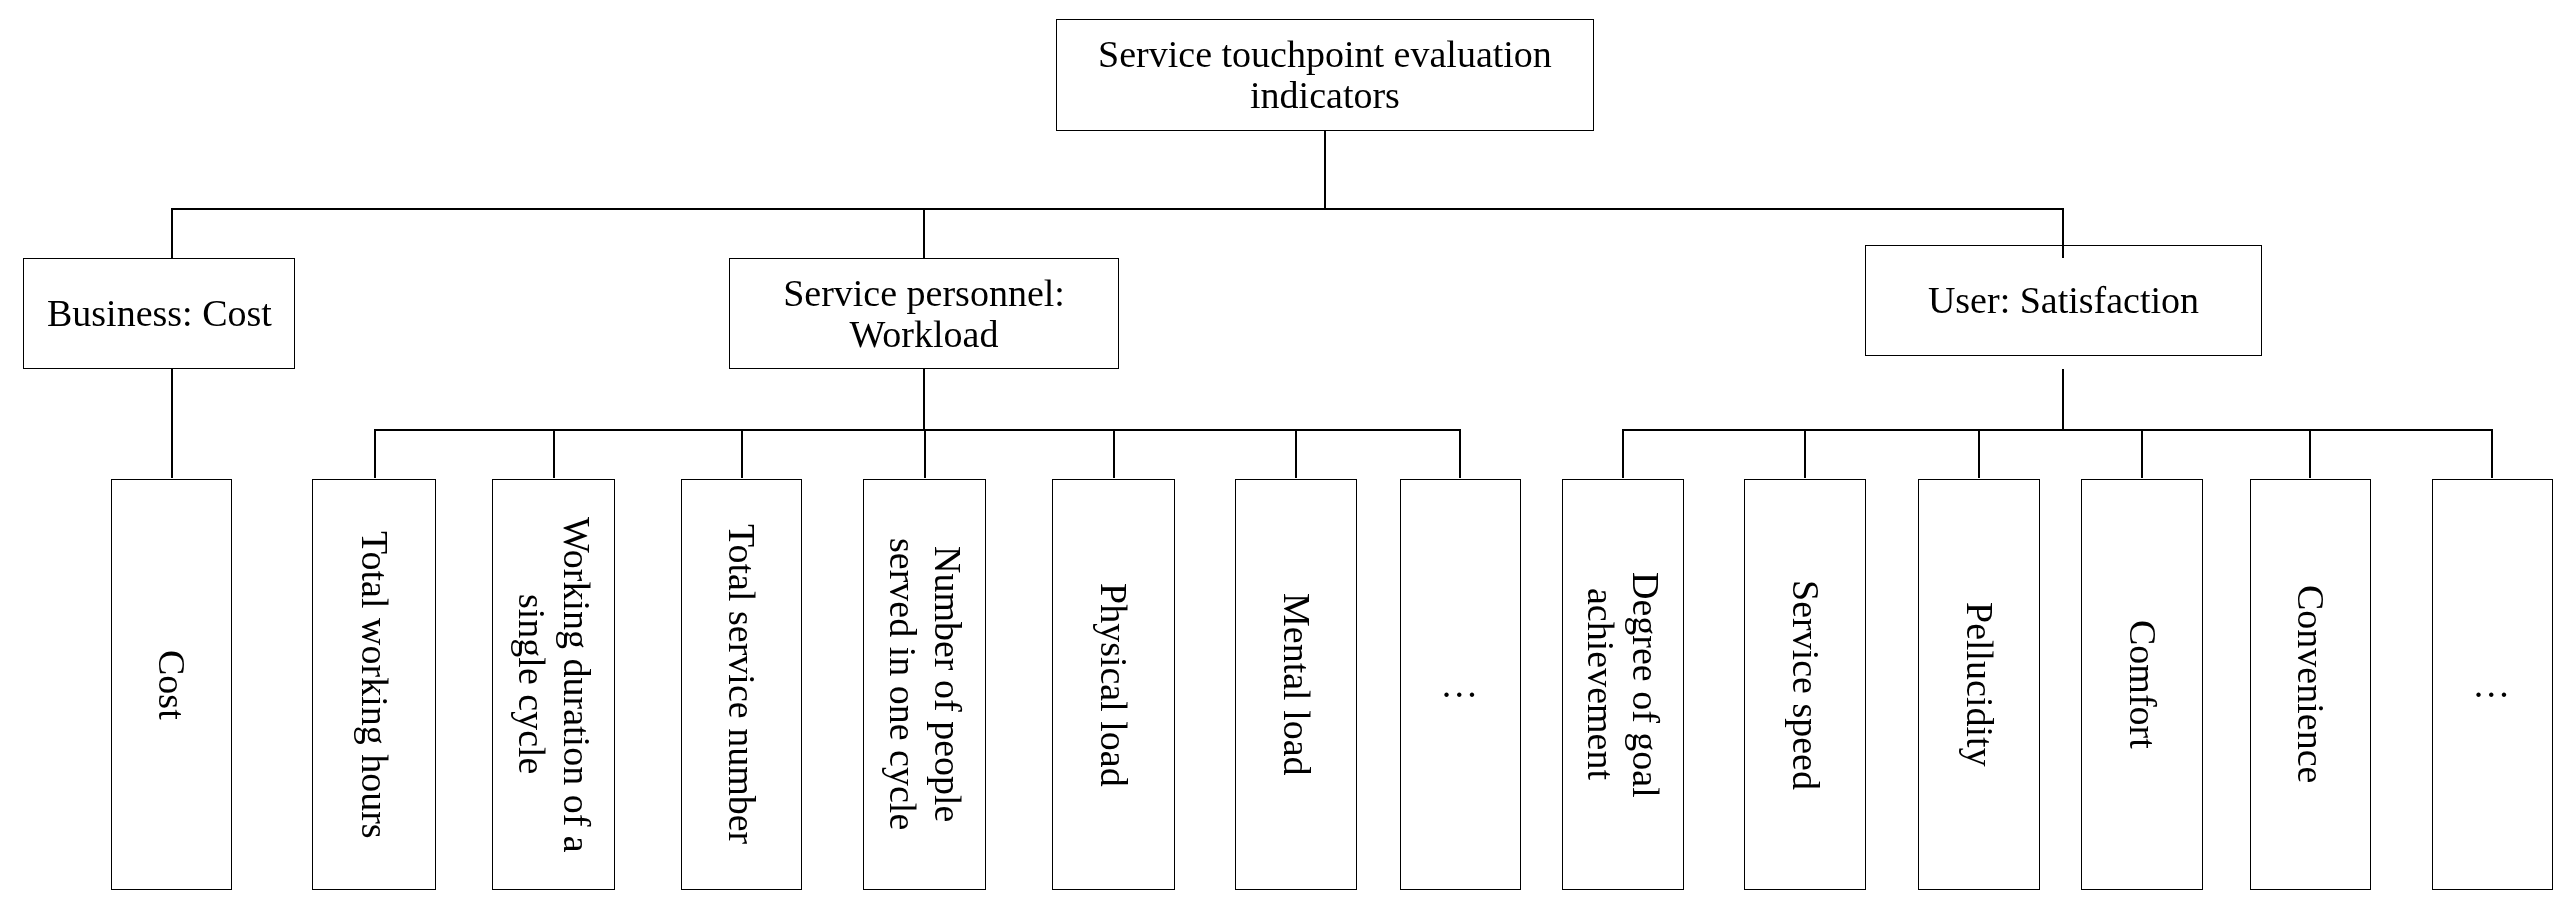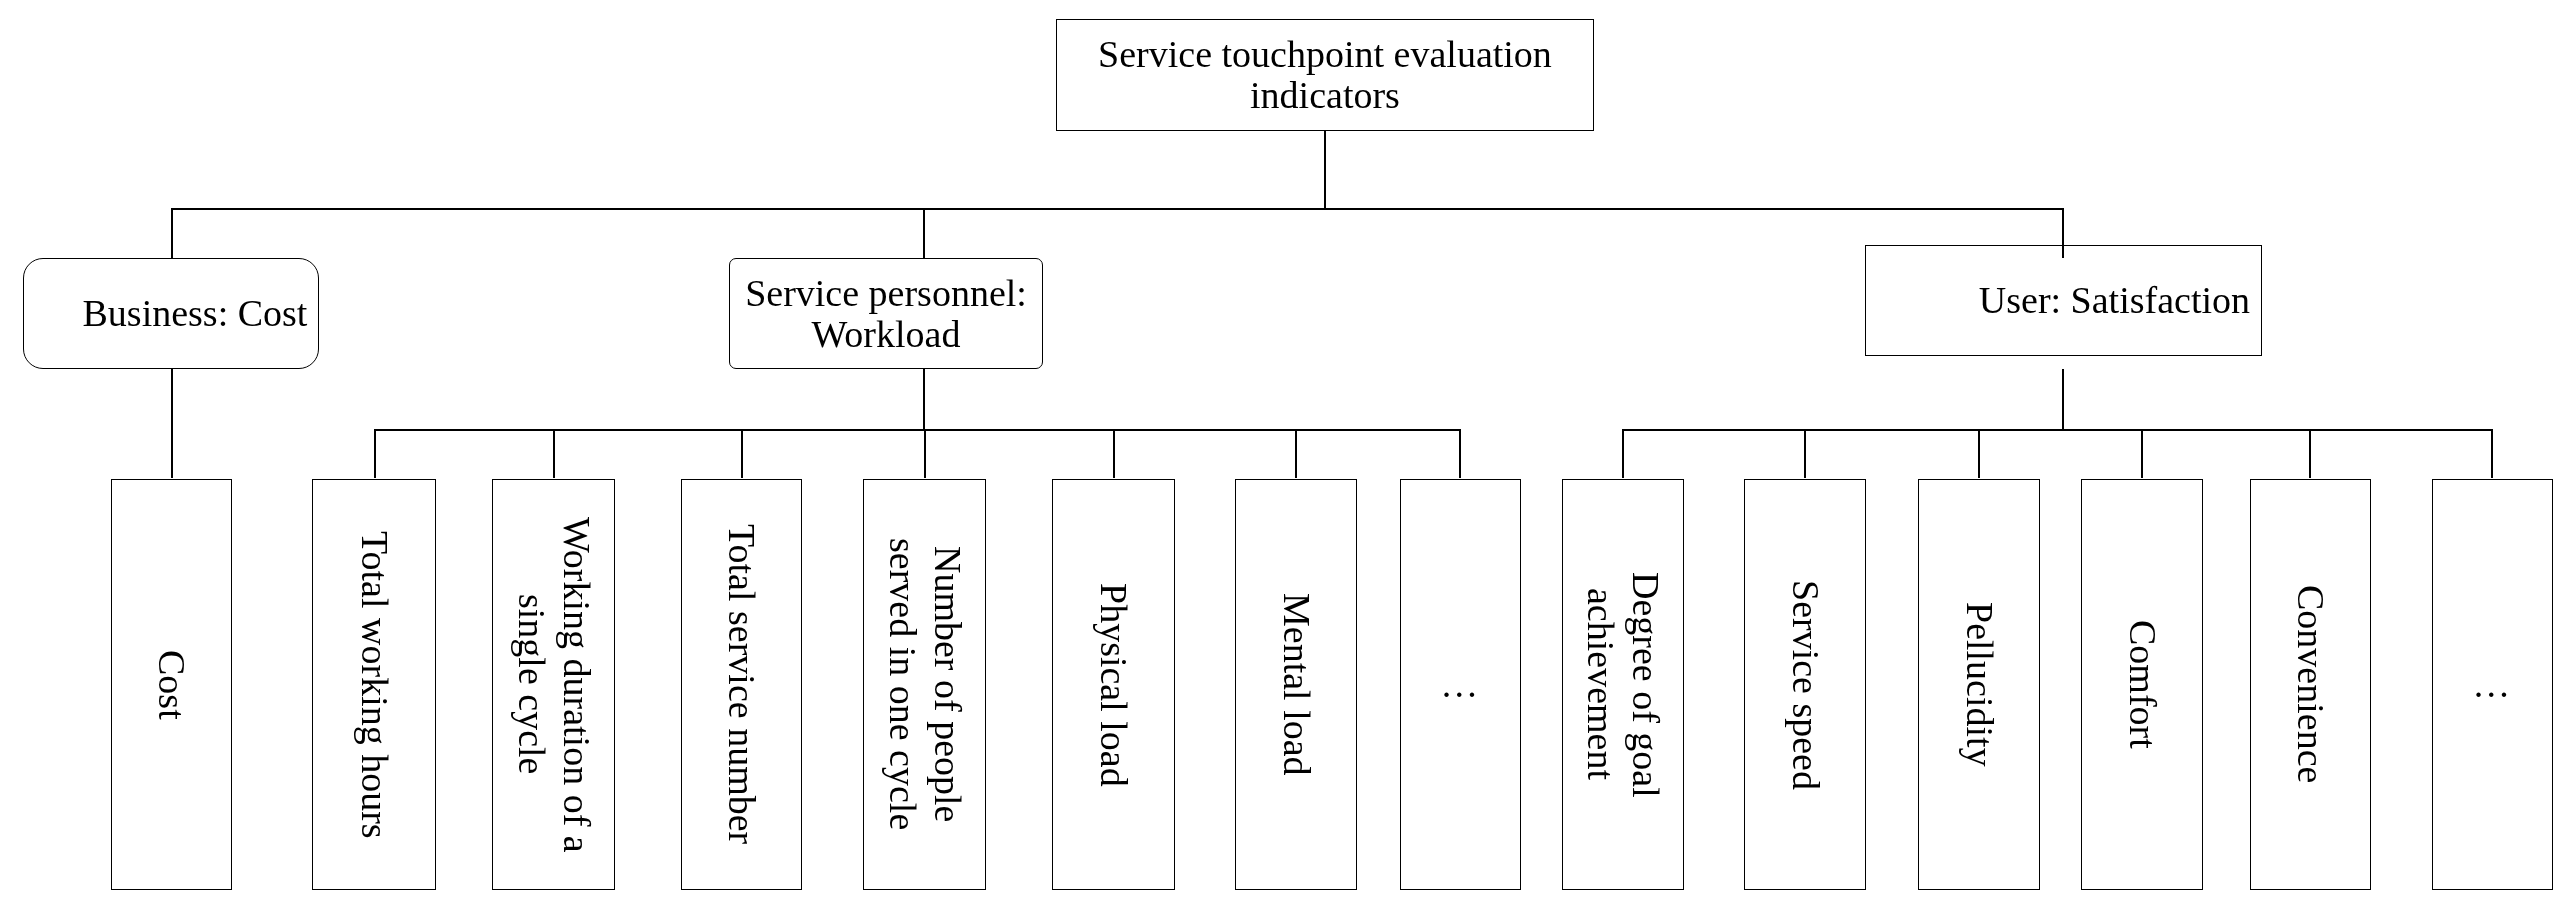--- a/index.html
+++ b/index.html
@@ -17,21 +17,21 @@
     box-sizing: border-box;
     border: 1.6px solid #000000;
     background: #ffffff;
     display: flex;
     align-items: center;
     justify-content: center;
     text-align: center;
     font-size: 38px;
     line-height: 41px;
   }
-  .hbox { padding: 0 11px; justify-content: flex-end; }
+  .hbox { padding: 0 11px; }
   .leaf { top: 479px; height: 411px; }
   .vtext {
     writing-mode: vertical-rl;
     text-orientation: mixed;
     max-height: 367px;
     text-align: center;
     line-height: 45px;
     font-size: 38px;
   }
   .hdots { font-size: 38px; letter-spacing: 2.3px; }
@@ -40,25 +40,25 @@
 </style>
 </head>
 <body>
 
 <div id="canvas">
 
   <div class="box hbox" style="left:1056px; top:19px; width:538px; height:112px;">
     <span>Service touchpoint evaluation indicators</span>
   </div>
 
-  <div class="box hbox" style="left:23.4px; top:258px; width:296px; height:111px;border-radius:20px;">
+  <div class="box hbox" style="left:23.4px; top:258px; width:272px; height:111px;">
     <span>Business: Cost</span>
   </div>
 
-  <div class="box hbox" style="left:729px; top:258px; width:314px; height:111px;border-radius:7px;">
+  <div class="box hbox" style="left:729px; top:258px; width:390px; height:111px;">
     <span>Service personnel: Workload</span>
   </div>
 
   <div class="box hbox" style="left:1865px; top:245px; width:397px; height:111px;">
     <span>User: Satisfaction</span>
   </div>
 
   <div class="box leaf" style="left:111px; width:121px;">
     <span class="vtext">Cost</span>
   </div>

